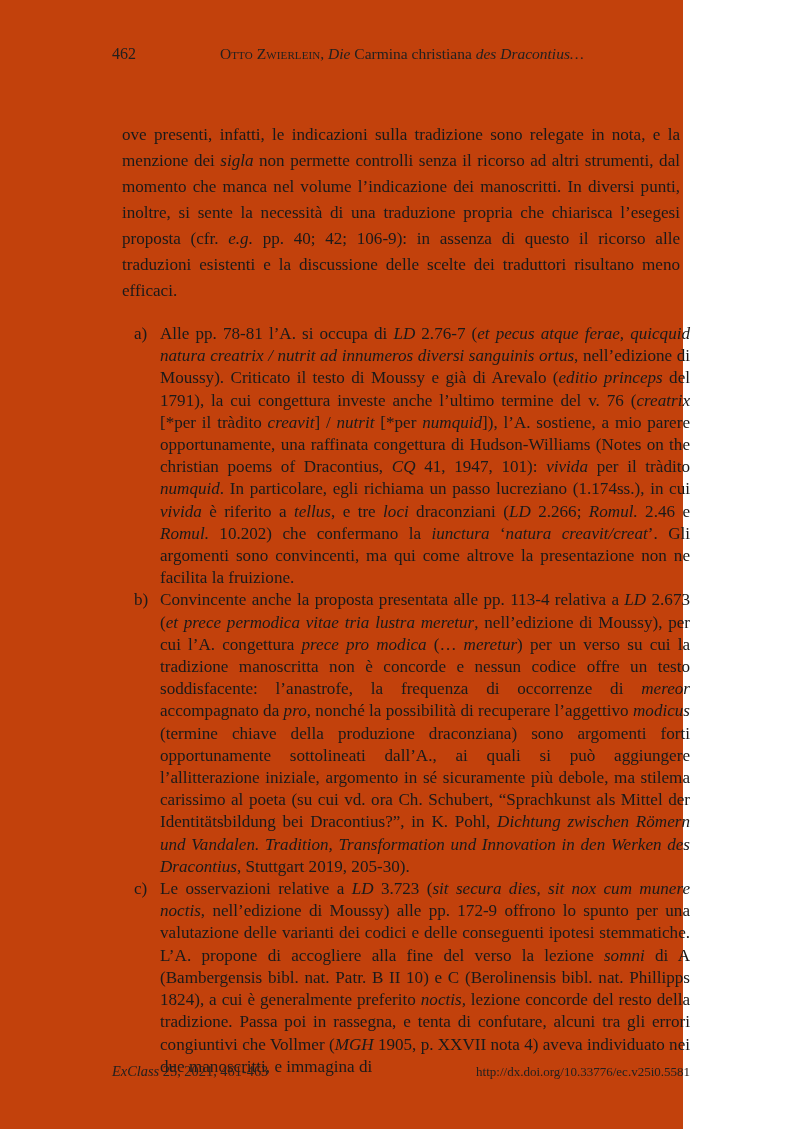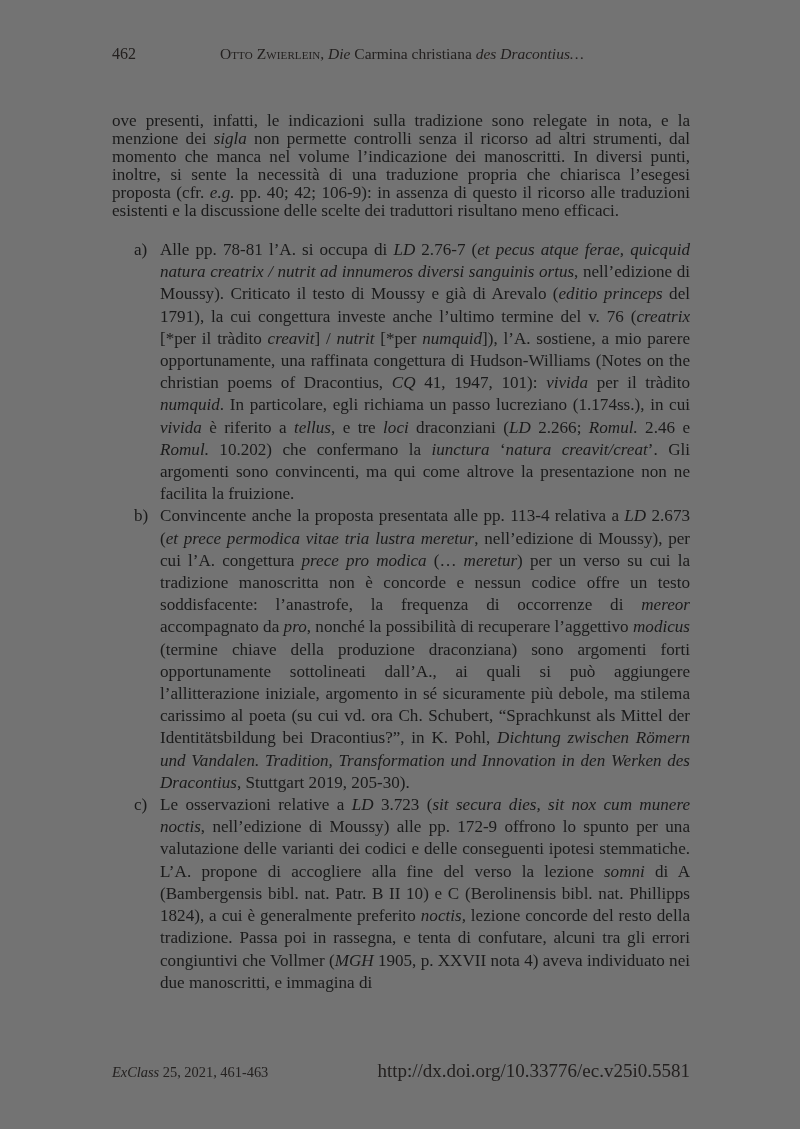--- a/index.html
+++ b/index.html
@@ -14,23 +14,23 @@
     position: relative;
     font-family: "Liberation Serif", "DejaVu Serif", serif;
     color: #1c1c1c;
     overflow: hidden;
   }
 
   .page {
     position: absolute;
     left: 0;
     top: 0;
-    width: 800px;
+    width: 683px;
     height: 1129px;
-    background: #737373;
+    background: #c2410c;
   }
 
   
   .running-head {
     position: absolute;
     left: 112px;
     top: 42px;
     width: 578px;
     height: 24px;
     font-size: 15.5px;
@@ -51,23 +51,23 @@
 
   
   .body-col {
     position: absolute;
     left: 112px;
     top: 112px;
     width: 578px;
   }
 
   p.para {
-    margin: 0;
+    margin: 10px;
     font-size: 17.1px;
-    line-height: 18px;
+    line-height: 26px;
     text-align: justify;
     text-justify: inter-word;
     hyphens: none;
     color: #1a1a1a;
   }
   p.para.indent { text-indent: 22px; }
 
   
   .list {
     margin: 0;
@@ -106,21 +106,21 @@
     width: 578px;
     height: 20px;
     font-size: 14.4px;
     line-height: 20px;
     color: #23201f;
     display: flex;
     justify-content: space-between;
     align-items: baseline;
   }
   .footer .left { white-space: nowrap; }
-  .footer .right { white-space: nowrap; font-size: 19px; padding-left: 8px; }
+  .footer .right { white-space: nowrap; font-size: 13px; padding-left: 8px; }
 </style>
 </head>
 <body>
 
 <div class="page">
 
   <div class="running-head">
     <span class="folio">462</span><span class="smallcaps">Otto Zwierlein</span><span>, </span><span class="it">Die </span><span>Carmina christiana </span><span class="it">des Dracontius…</span>
   </div>
 

